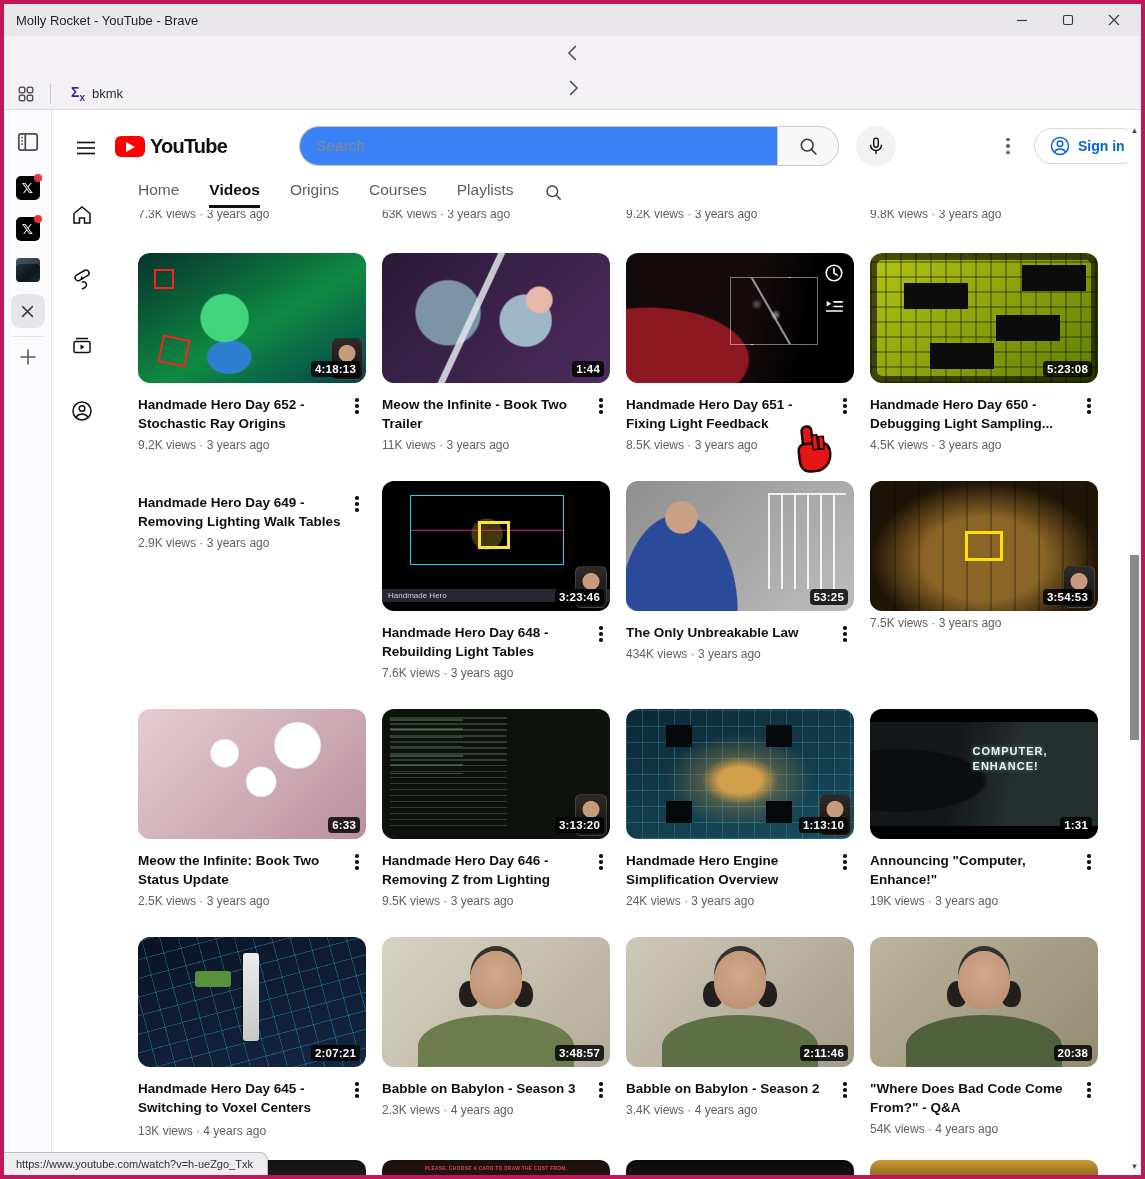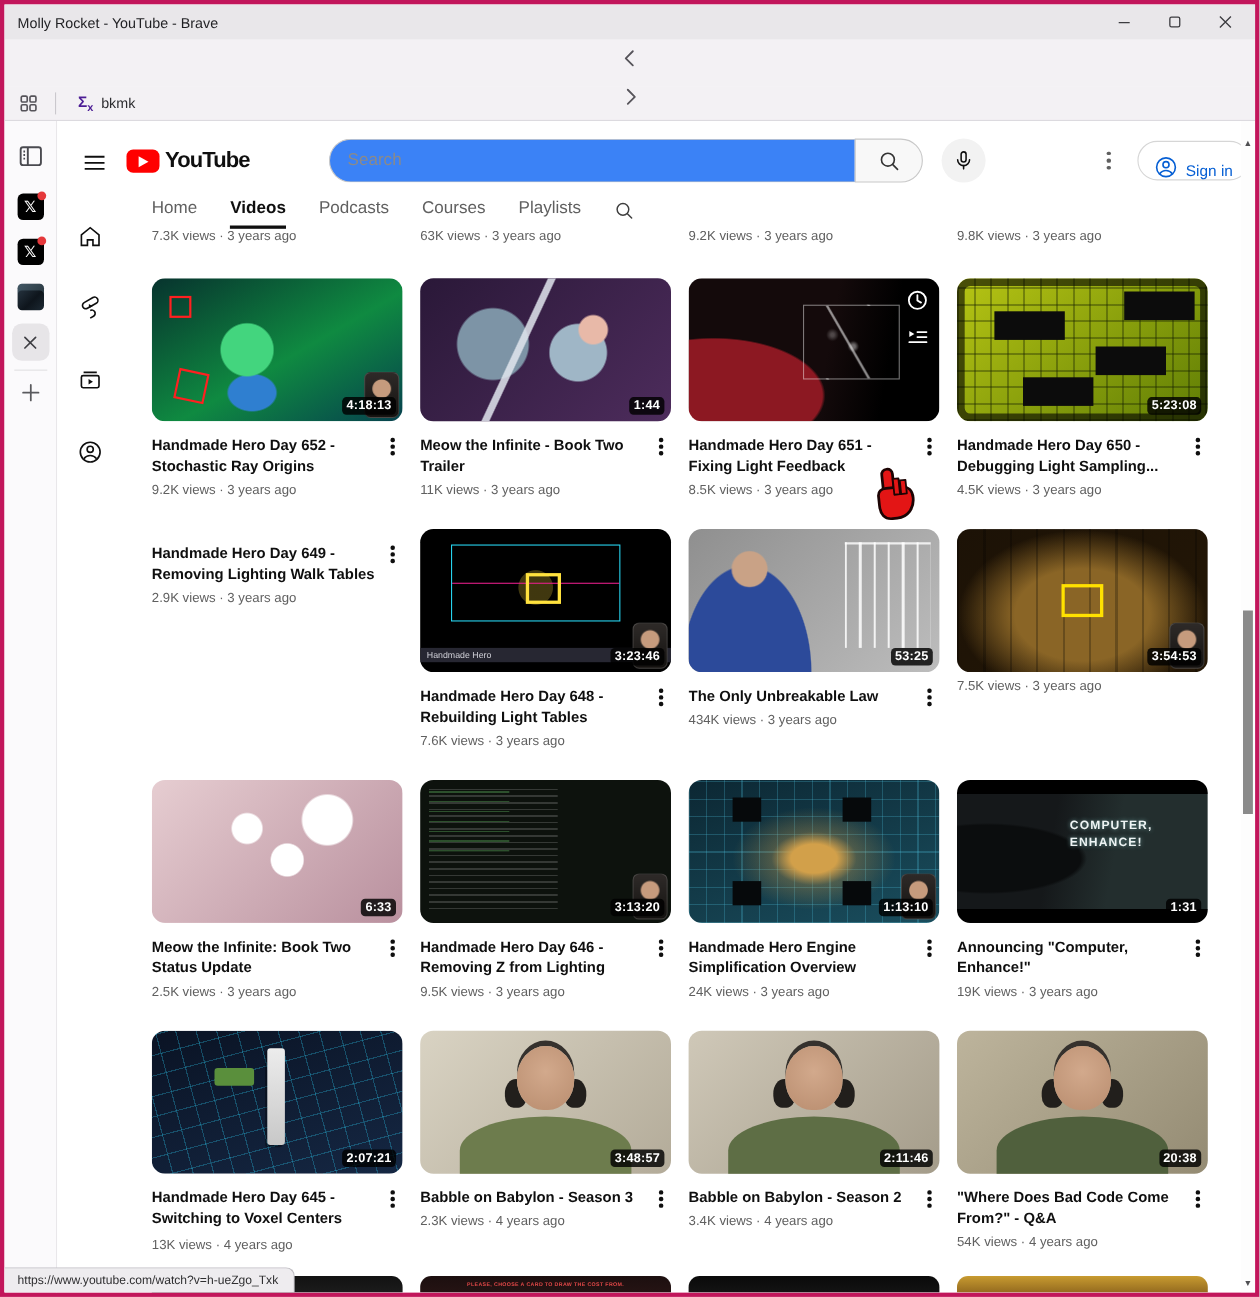--- a/index.html
+++ b/index.html
@@ -45,21 +45,21 @@
   .yt-logo-box{width:30px;height:21px;background:var(--yt-red,#ff0000);border-radius:6px;display:flex;align-items:center;justify-content:center;}
   .yt-logo-box::after{content:"";border-left:9px solid #fff;border-top:5.5px solid transparent;border-bottom:5.5px solid transparent;}
   .yt-logo-text{font-size:20px;font-weight:700;letter-spacing:-0.8px;color:#0f0f0f;}
   .yt-search{position:absolute;left:247px;top:16px;width:540px;height:40px;display:flex;}
   .yt-search-input{flex:1;border:1px solid #c8c8c8;border-right:none;border-radius:20px 0 0 20px;padding:0 16px;font-size:15.5px;color:#0f0f0f;background:#3b82f6;outline:none;font-family:inherit;}
   .yt-search-input::placeholder{color:#8a8a8a;}
   .yt-search-btn{width:62px;border:1px solid #c8c8c8;border-radius:0 20px 20px 0;background:#f8f8f8;display:flex;align-items:center;justify-content:center;}
   .yt-mic{position:absolute;left:804px;top:16px;width:40px;height:40px;border-radius:50%;background:#f2f2f2;display:flex;align-items:center;justify-content:center;}
   .yt-kebab{position:absolute;left:944px;top:24px;width:24px;height:24px;display:flex;flex-direction:column;align-items:center;justify-content:center;gap:3px;}
   .yt-kebab i{width:3.5px;height:3.5px;border-radius:50%;background:#606060;}
-  .yt-signin{position:absolute;left:982px;top:18px;height:36px;border:1px solid #d6d6d6;border-radius:18px;display:flex;align-items:flex-end;gap:7px;padding:0 14px;color:var(--yt-blue,#065fd4);font-size:14px;font-weight:400;background:#fff;}
+  .yt-signin{position:absolute;left:982px;top:18px;height:36px;border:1px solid #d6d6d6;border-radius:18px;display:flex;align-items:center;gap:7px;padding:0 14px;color:var(--yt-blue,#065fd4);font-size:14px;font-weight:700;background:#fff;}
 
   .yt-tabs{position:absolute;left:86px;top:68px;display:flex;align-items:center;gap:30px;height:32px;}
   .yt-tab{font-size:15.5px;color:#606060;position:relative;padding-bottom:9px;}
   .yt-tab.active{color:#0f0f0f;font-weight:700;}
   .yt-tab.active::after{content:"";position:absolute;left:0;right:0;bottom:0;height:3px;background:#0f0f0f;}
 
   .meta-strip{position:absolute;left:0;top:100px;height:13px;overflow:hidden;width:100%;}
   .meta-strip span{position:absolute;top:-3px;font-size:12px;color:#606060;white-space:nowrap;}
 
   
@@ -343,21 +343,21 @@
 
       <div class="yt-tabs">
         <div style="order:99;">
           <svg width="19" height="19" viewBox="0 0 24 24" style="stroke:#3f3f3f;fill:none;stroke-width:1.7;stroke-linecap:round;">
               <circle cx="10.5" cy="10.5" r="6.7"></circle>
               <line x1="15.6" y1="15.6" x2="20.5" y2="20.5"></line>
             </svg>
         </div>
       <div class="yt-tab" style="order: 0;"><span>Home</span></div>
           <div class="yt-tab active" style="order: 1;"><span>Videos</span></div>
-          <div class="yt-tab" style="order: 2;"><span>Podcasts</span></div>
+          <div class="yt-tab" style="order: 2;"><span>Origins</span></div>
           <div class="yt-tab" style="order: 3;"><span>Courses</span></div>
           <div class="yt-tab" style="order: 4;"><span>Playlists</span></div>
         </div>
 
       <div class="meta-strip">
         <span style="left:86px">7.3K views · 3 years ago</span>
         <span style="left:330px">63K views · 3 years ago</span>
         <span style="left:574px">9.2K views · 3 years ago</span>
         <span style="left:818px">9.8K views · 3 years ago</span>
       </div>

